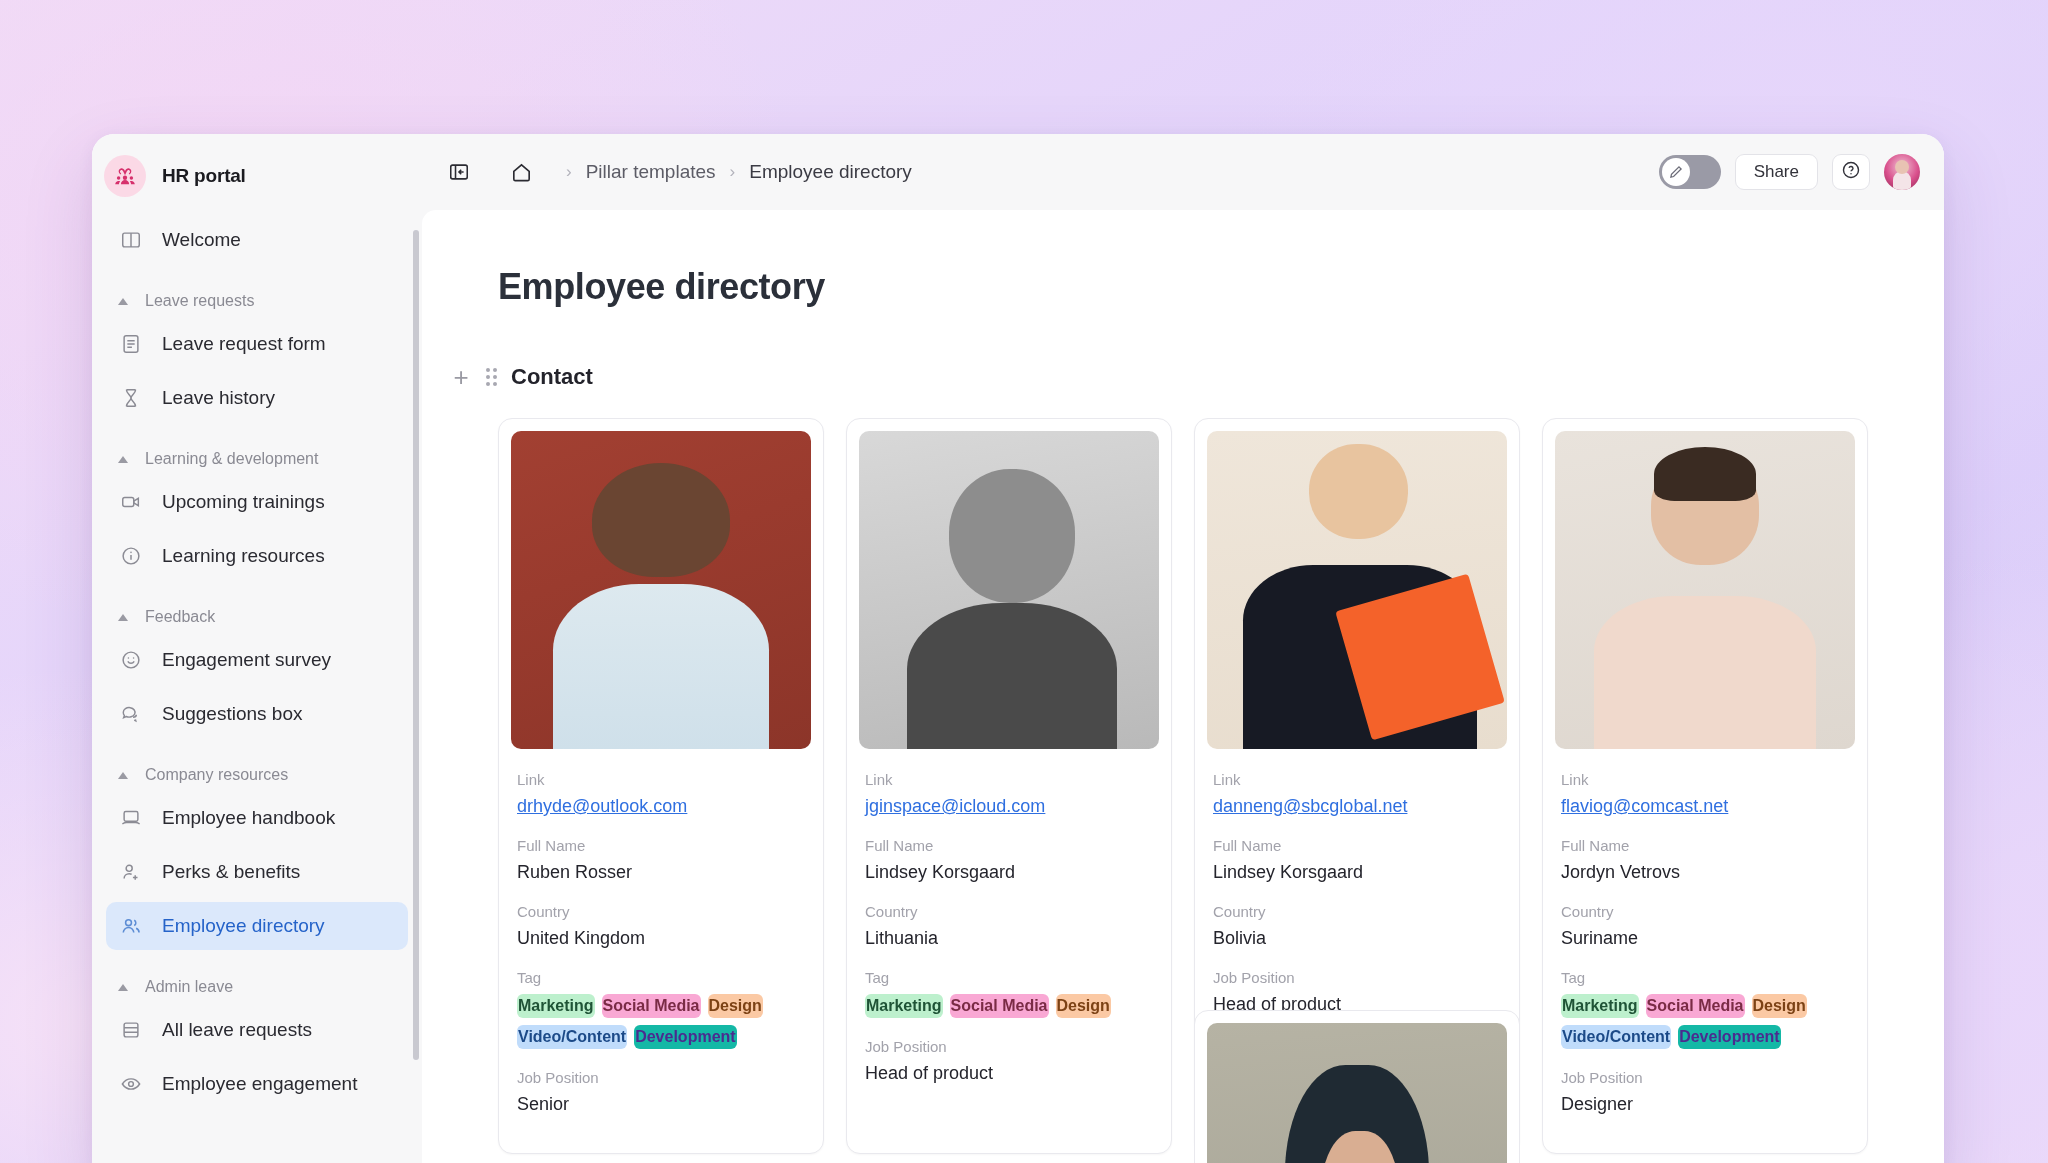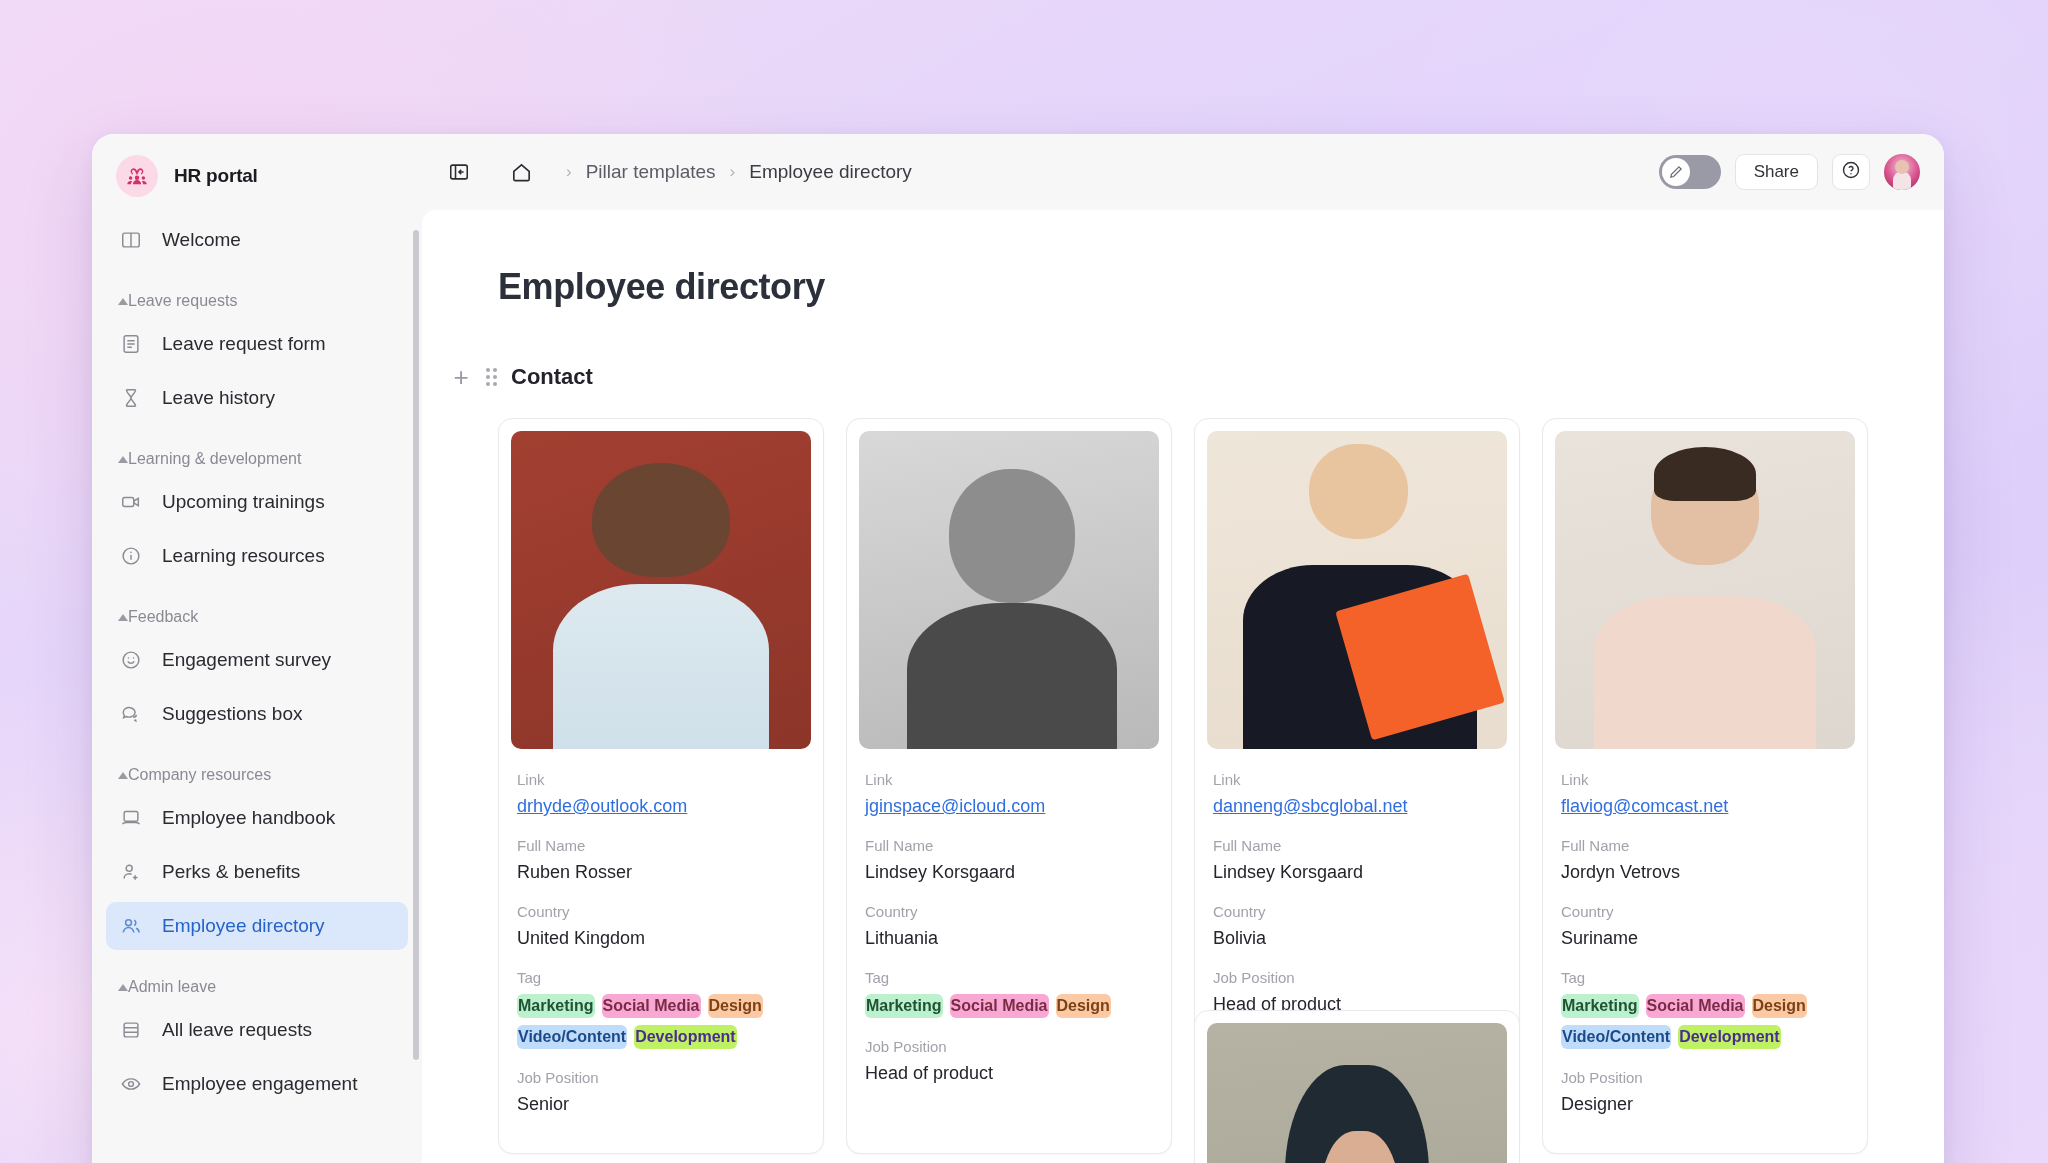--- a/index.html
+++ b/index.html
@@ -37,21 +37,21 @@
     background: #f7f7f8;
     position: relative;
     display: flex;
     flex-direction: column;
     padding-top: 0;
     overflow: hidden;
   }
   .brand {
     display: flex; align-items: center;
     gap: 16px;
-    padding: 26px 0 18px 24px;
+    padding: 26px 0 18px 12px;
     height: 76px;
   }
   .brand-logo {
     width: 42px; height: 42px; border-radius: 50%;
     background: #fbd9e6;
     display: flex; align-items: center; justify-content: center;
     flex: 0 0 42px;
   }
   .brand-name {
     font-size: 19px; font-weight: 700; color: #1b1b20;
@@ -73,21 +73,21 @@
     cursor: pointer;
     color: #2a2a31;
     font-size: 19px;
     margin-bottom: 6px;
   }
   .nav-item .ico { width: 26px; height: 26px; flex: 0 0 26px; display:flex; align-items:center; justify-content:center; color: #8b8b94; }
   .nav-item.active { background: #dbe8fb; }
   .nav-item.active .lbl { color: #2563c9; }
   .nav-item.active .ico { color: #5d8dd4; }
   .nav-group {
-    display: flex; align-items: center; gap: 0;
+    display: flex; align-items: center; gap: 17px;
     padding: 22px 12px 10px 12px;
     font-size: 16px; color: #8a8a93; font-weight: 400;
     cursor: pointer;
   }
   .caret {
     width: 0; height: 0;
     border-left: 5px solid transparent;
     border-right: 5px solid transparent;
     border-bottom: 7px solid #9a9aa3;
   }
@@ -233,21 +233,21 @@
   .tags { display: flex; flex-wrap: wrap; gap: 7px; margin: 0 0 20px 6px; max-width: 300px;}
   .tag {
     font-size: 16px; padding: 3px 1px; border-radius: 6px;
     white-space: nowrap;
     font-weight: bold;
   }
   .t-marketing  { background: #bdf0cd; color: #1f5336; }
   .t-social     { background: #f9a8d4; color: #7a2b45; }
   .t-design     { background: #fbc9a4; color: #7c4215; }
   .t-video      { background: #c0dcfb; color: #1c4a88; }
-  .t-dev        { background: #bef264; color: #4b2b8f; }
+  .t-dev        { background: #14b8a6; color: #4b2b8f; }
 
   
   .ph1 { background:
       linear-gradient(160deg,#a24032 0%, #9a3b2e 40%, #8c3529 100%);
   }
   .ph1::before { content:""; position:absolute; left:27%; top:10%; width:46%; height:36%;
       border-radius:50% 50% 45% 45%; background:#6a4532; }
   .ph1::after { content:""; position:absolute; left:14%; bottom:0; width:72%; height:52%;
       border-radius:40% 40% 0 0;
       background: linear-gradient(180deg,#dde9ef 0%, #cfe0ea 100%); }

